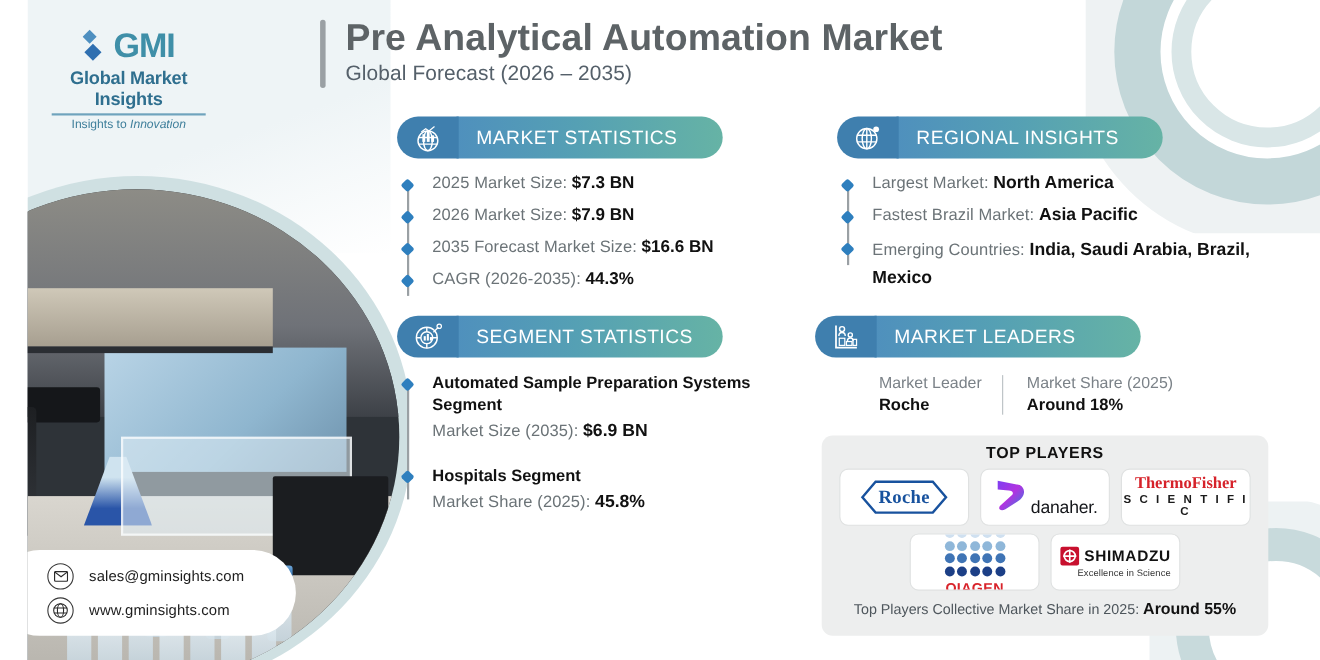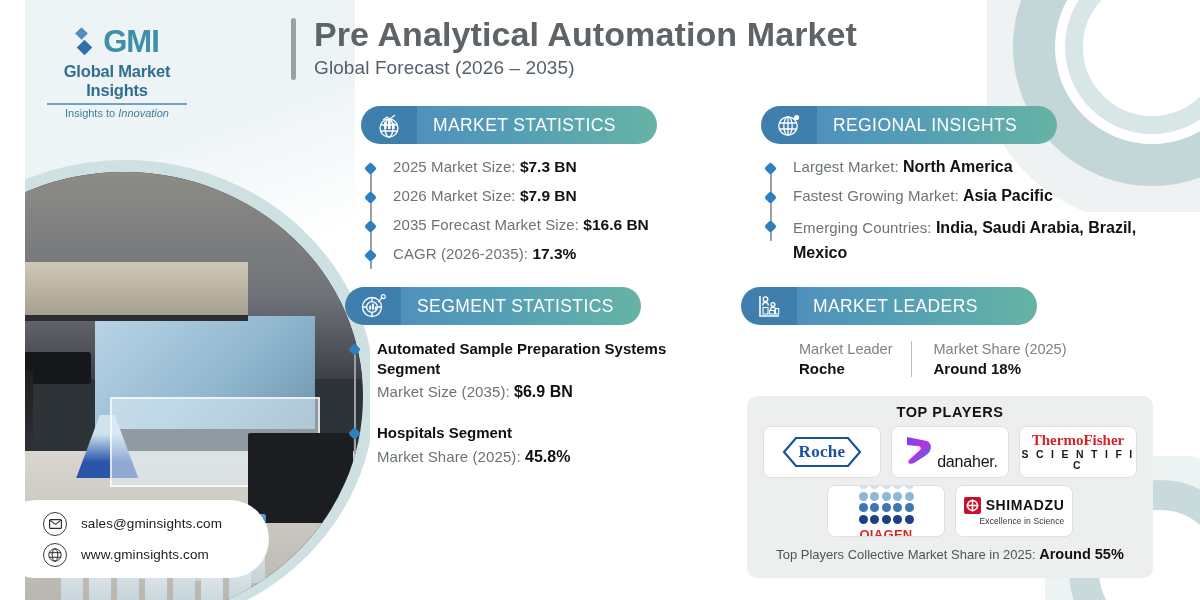--- a/index.html
+++ b/index.html
@@ -273,21 +273,21 @@
       <div class="bitem">
         <span class="dot"></span>
         <span class="lbl">2026 Market Size: </span><span class="val">$7.9 BN</span>
       </div>
       <div class="bitem">
         <span class="dot"></span>
         <span class="lbl">2035 Forecast Market Size: </span><span class="val">$16.6 BN</span>
       </div>
       <div class="bitem">
         <span class="dot"></span>
-        <span class="lbl">CAGR (2026-2035): </span><span class="val">17.3%</span>
+        <span class="lbl">CAGR (2026-2035): </span><span class="val">44.3%</span>
       </div>
     </div>
   </div>
 
   <div class="sec" style="left:736px;top:106px;width:392px;">
     <div class="pill">
       <div class="badge">
         <svg width="28" height="28" viewBox="0 0 28 28" fill="none" stroke="#fff" stroke-width="1.3">
           <circle cx="13" cy="15" r="9.2"></circle>
           <ellipse cx="13" cy="15" rx="4.2" ry="9.2"></ellipse>
@@ -300,30 +300,30 @@
         </div>
     </div>
     <div class="blist">
       <div class="spine" style="top:7px;height:76px;"></div>
       <div class="bitem">
         <span class="dot"></span>
         <span class="lbl">Largest Market: </span><span class="val val-lg">North America</span>
       </div>
       <div class="bitem">
         <span class="dot"></span>
-        <span class="lbl">Fastest Growing Market: </span><span class="val val-lg">Asia Pacific</span>
+        <span class="lbl">Fastest Brazil Market: </span><span class="val val-lg">Asia Pacific</span>
       </div>
       <div class="bitem" style="line-height:1.55;">
         <span class="dot"></span>
         <span class="lbl">Emerging Countries: </span><span class="val val-lg">India, Saudi Arabia, Brazil, Mexico</span>
       </div>
     </div>
   </div>
 
-  <div class="sec" style="left:320px;top:287px;width:340px;">
+  <div class="sec" style="left:336px;top:287px;width:340px;">
     <div class="pill">
       <div class="badge">
         <svg width="30" height="30" viewBox="0 0 30 30" fill="none" stroke="#fff" stroke-width="1.3">
           <circle cx="14" cy="16" r="9.5"></circle>
           <circle cx="14" cy="16" r="5.4"></circle>
           <path d="M14 6.5v4.1M4.5 16h4.1M14 25.5v-4.1M23.5 16h-4.1"></path>
           <rect x="11.2" y="14.6" width="1.9" height="4" fill="#fff" stroke="none"></rect>
           <rect x="14" y="12.6" width="1.9" height="6" fill="#fff" stroke="none"></rect>
           <rect x="16.8" y="15.4" width="1.9" height="3.2" fill="#fff" stroke="none"></rect>
           <path d="M20 11l4.5-4.5" stroke-width="1.1"></path>

